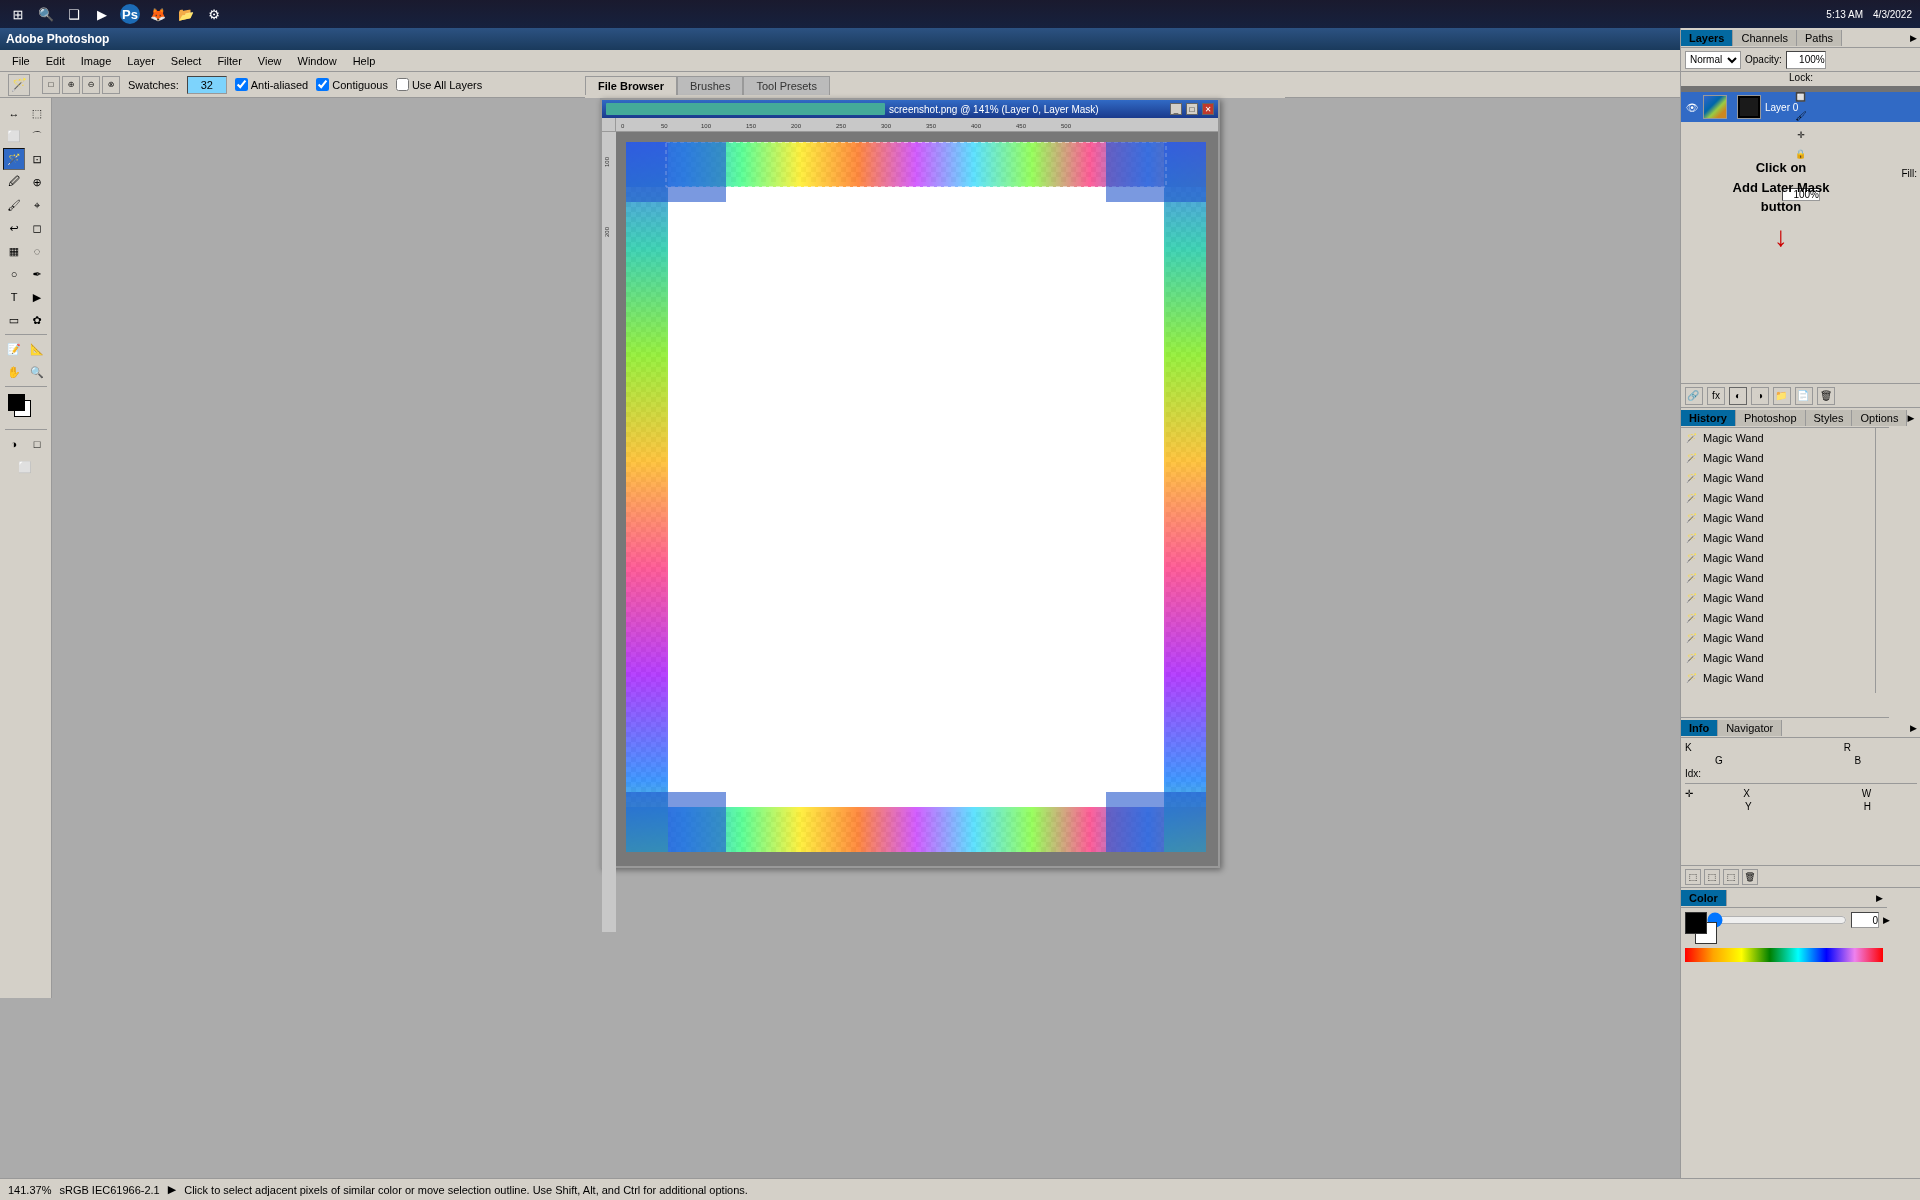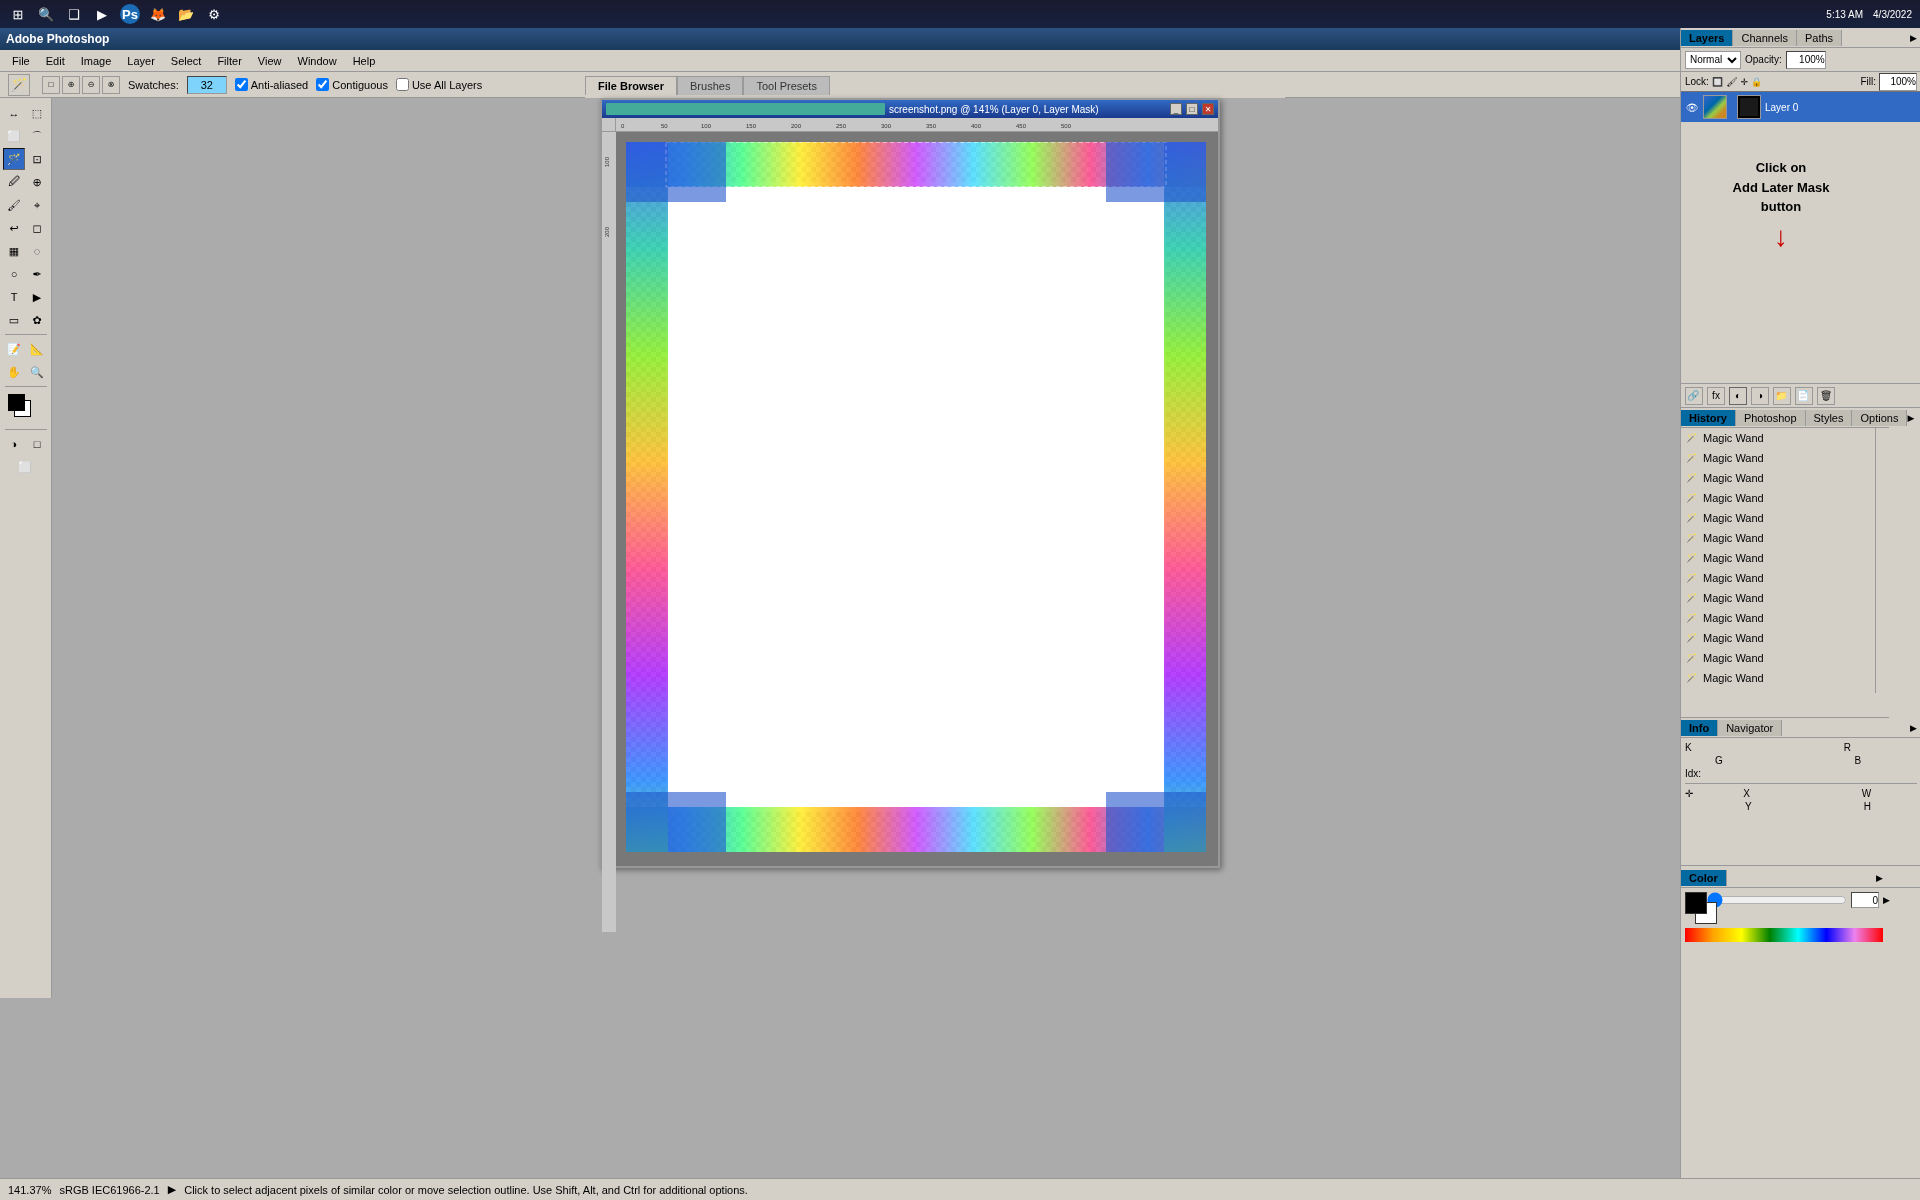--- a/index.html
+++ b/index.html
@@ -57,21 +57,21 @@
 
     
     #layers-panel { position: absolute; top: 0; left: 0; width: 240px; height: 380px; border-bottom: 1px solid #999; }
     #layers-header { height: 20px; background: #d4d0c8; border-bottom: 1px solid #999; display: flex; align-items: center; }
     .panel-tab { padding: 2px 8px; font-size: 11px; cursor: pointer; background: #c0bdb5; border-right: 1px solid #999; }
     .panel-tab.active { background: #0369a1; font-weight: bold; }
     #layers-controls { height: 24px; display: flex; align-items: center; padding: 0 4px; gap: 4px; border-bottom: 1px solid #999; }
     .blend-mode-select { height: 18px; font-size: 10px; background: white; border: 1px solid #999; }
     .opacity-label { font-size: 10px; }
     .opacity-input { width: 40px; height: 18px; font-size: 10px; border: 1px inset #999; text-align: right; }
-    #lock-row { height: 20px; display: flex; align-items: center; padding: 0 4px; gap: 3px; border-bottom: 1px solid #737373; font-size: 10px; }
+    #lock-row { height: 20px; display: flex; align-items: center; padding: 0 4px; gap: 9px; border-bottom: 6px solid #737373; font-size: 10px; flex-direction: column; }
     .lock-icon { font-size: 9px; cursor: pointer; }
     #layers-content { overflow-y: auto; height: 200px; }
     .layer-row { height: 30px; display: flex; align-items: center; padding: 0 4px; gap: 4px; cursor: pointer; }
     .layer-row.active { background: #316ac5; color: white; }
     .layer-eye { width: 14px; height: 14px; display: flex; align-items: center; justify-content: center; font-size: 10px; }
     .layer-thumb { width: 24px; height: 24px; background: linear-gradient(135deg, #4a90d9, #2c5282); border: 1px solid #999; }
     .layer-mask-thumb { width: 24px; height: 24px; background: #000; border: 1px solid #999; }
     .layer-name { font-size: 10px; flex: 1; }
     #layers-footer { position: absolute; bottom: 0; left: 0; width: 100%; height: 24px; background: #d4d0c8; border-top: 1px solid #999; display: flex; align-items: center; padding: 0 4px; gap: 4px; }
     .footer-icon { width: 18px; height: 18px; display: flex; align-items: center; justify-content: center; font-size: 10px; cursor: pointer; border: 1px solid #999; background: #d4d0c8; }
@@ -85,21 +85,21 @@
     #history-scrollbar { position: absolute; right: 0; top: 20px; width: 14px; height: 265px; background: #d4d0c8; border-left: 1px solid #999; }
 
     
     #info-panel { position: absolute; top: 690px; left: 0; width: 240px; height: 170px; border-bottom: 1px solid #999; }
     #info-header { height: 20px; background: #d4d0c8; border-bottom: 1px solid #999; display: flex; align-items: center; }
     #info-content { padding: 4px; font-size: 10px; }
     .info-row { display: flex; justify-content: space-between; margin-bottom: 2px; }
     .info-val { color: #000; }
 
     
-    #color-panel { position: absolute; top: 840px; left: 0; width: 206px; height: 120px; }
+    #color-panel { position: absolute; top: 860px; left: 0; width: 206px; height: 120px; }
     #color-header { height: 20px; background: #d4d0c8; border-bottom: 1px solid #999; display: flex; align-items: center; }
     #color-content { padding: 4px; }
 
     
     #statusbar { position: absolute; bottom: 0; left: 0; width: 1920px; height: 22px; background: #d4d0c8; border-top: 1px solid #999; display: flex; align-items: center; padding: 0 8px; gap: 8px; font-size: 11px; }
 
     .panel-expand { font-size: 9px; margin-left: auto; margin-right: 4px; cursor: pointer; }
   </style>
 </head>
 <body>

